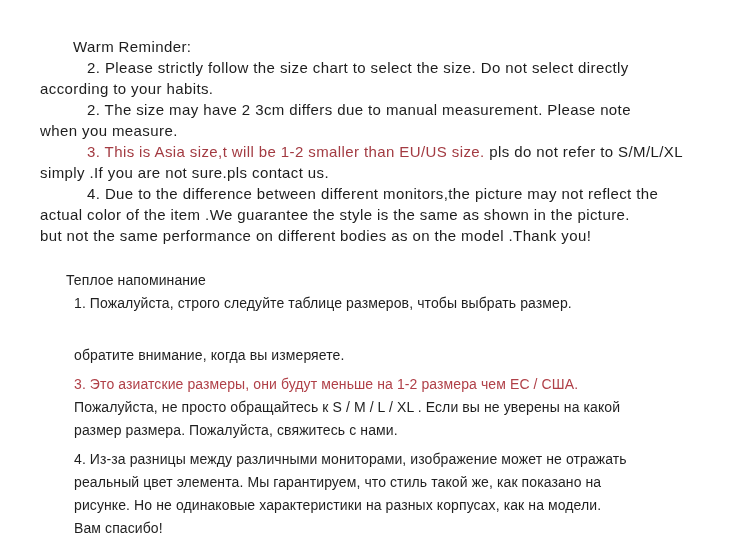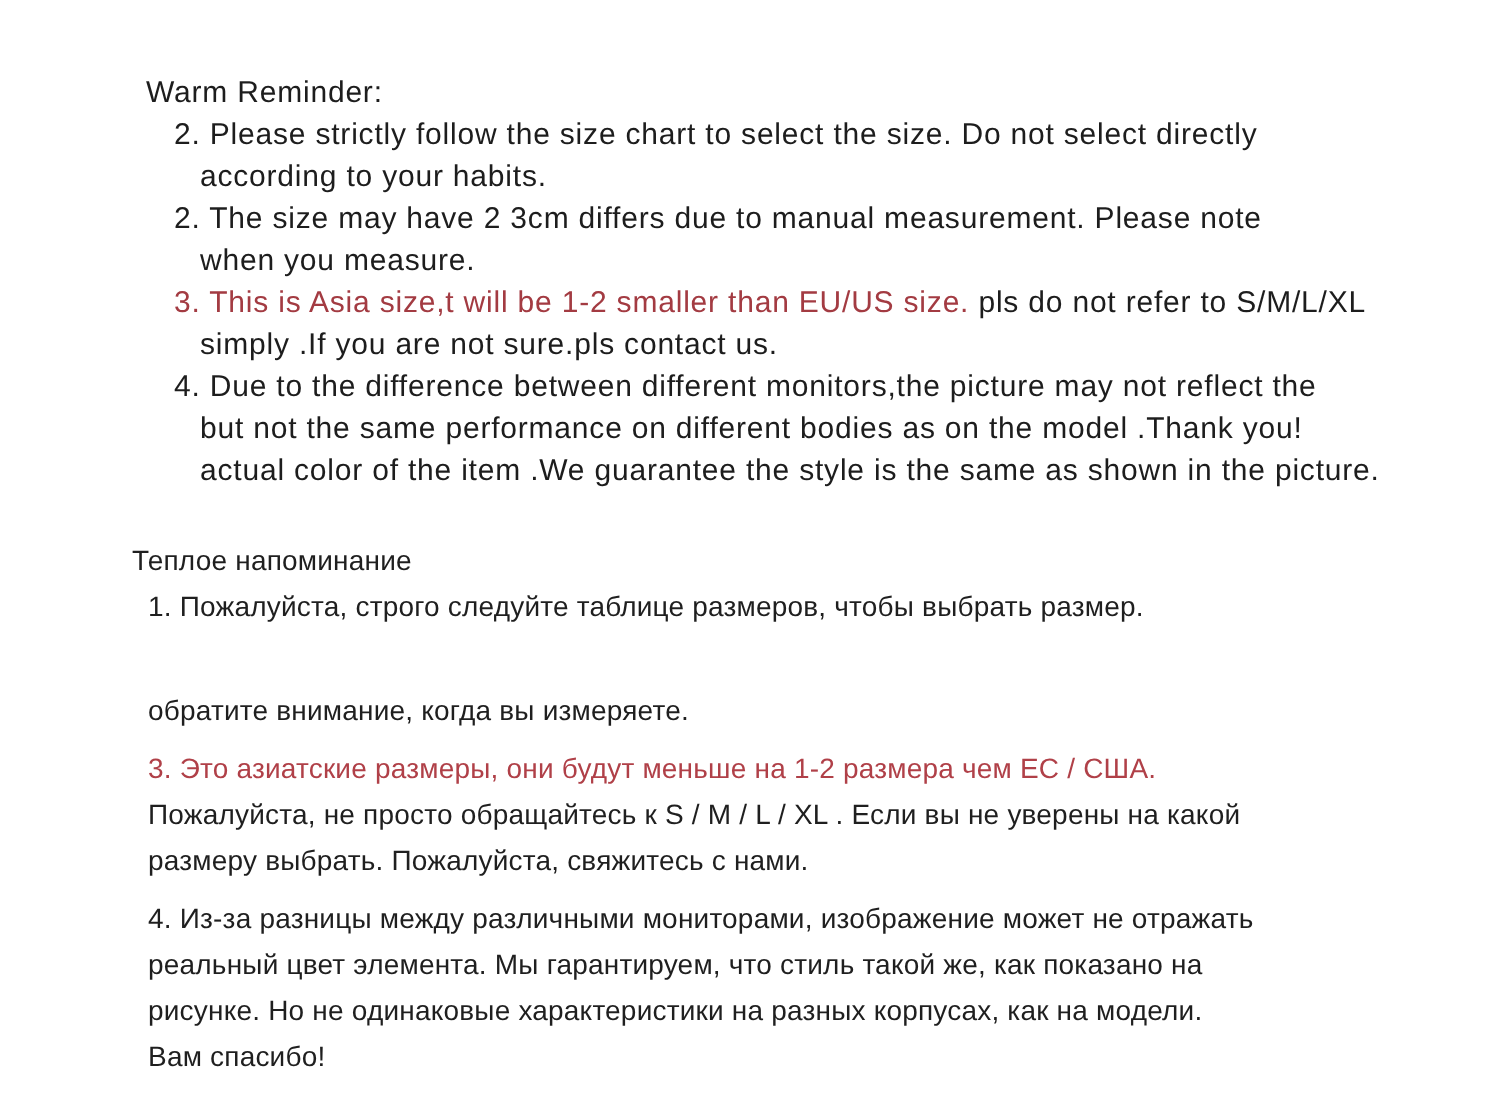--- a/index.html
+++ b/index.html
@@ -14,21 +14,21 @@
   
   .en {
     padding-top: 36px;
     font-size: 15px;
     line-height: 21px;
     letter-spacing: 0.4px;
     color: var(--text-en, #1d1d1d);
   }
   .en .t { margin-left: 73px; }
   .en .f { margin-left: 87px; }   
-  .en .c { margin-left: 100px; }  
+  .en .c { margin-left: 40px; }  
   .red-en { color: var(--red-en, #a33b42); }
   
   .ru {
     margin-top: 23px;
     font-size: 14px;
     line-height: 23px;
     letter-spacing: 0.1px;
     color: var(--text-ru, #1f1f1f);
   }
   .ru .t { margin-left: 66px; }
@@ -47,40 +47,40 @@
     <div class="f">2. Please strictly follow the size chart to select the size. Do not select directly</div>
     <div class="c">according to your habits.</div>
 
     <div class="f">2. The size may have 2 3cm differs due to manual measurement. Please note</div>
     <div class="c">when you measure.</div>
 
     <div class="f"><span class="red-en">3. This is Asia size,t will be 1-2 smaller than EU/US size.</span><span> pls do not refer to S/M/L/XL</span></div>
     <div class="c">simply .If you are not sure.pls contact us.</div>
 
     <div class="f">4. Due to the difference between different monitors,the picture may not reflect the</div>
+    <div class="c">actual color of the item .We guarantee the style is the same as shown in the picture.</div>
     <div class="c">but not the same performance on different bodies as on the model .Thank you!</div>
-    <div class="c">actual color of the item .We guarantee the style is the same as shown in the picture.</div>
   </section>
 
   <section class="ru">
     <div class="t">Теплое напоминание</div>
 
     <p class="para">
       <span>1. Пожалуйста, строго следуйте таблице размеров, чтобы выбрать размер.</span><br>
     </p>
 
     <p class="para">
       <br>
       <span>обратите внимание, когда вы измеряете.</span>
     </p>
 
     <p class="para">
       <span class="red-ru">3. Это азиатские размеры, они будут меньше на 1-2 размера чем ЕС / США.</span><br>
       <span>Пожалуйста, не просто обращайтесь к S / M / L / XL . Если вы не уверены на какой</span><br>
-      <span>размеру выбрать. Пожалуйста, свяжитесь с нами.</span>
+      <span>размер размера. Пожалуйста, свяжитесь с нами.</span>
     </p>
 
     <p class="para">
       <span>4. Из-за разницы между различными мониторами, изображение может не отражать</span><br>
       <span>реальный цвет элемента. Мы гарантируем, что стиль такой же, как показано на</span><br>
       <span>рисунке. Но не одинаковые характеристики на разных корпусах, как на модели.</span><br>
       <span>Вам спасибо!</span>
     </p>
   </section>
 

